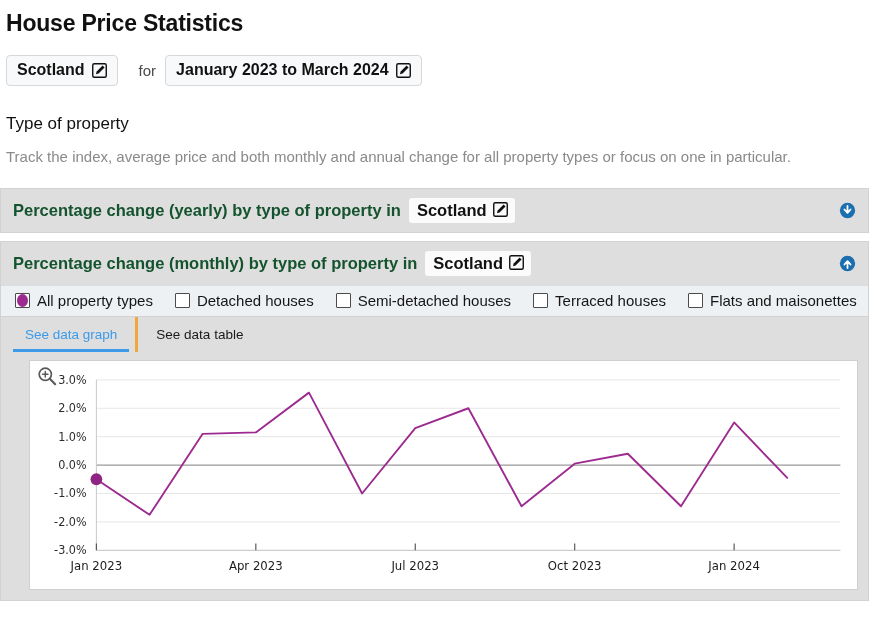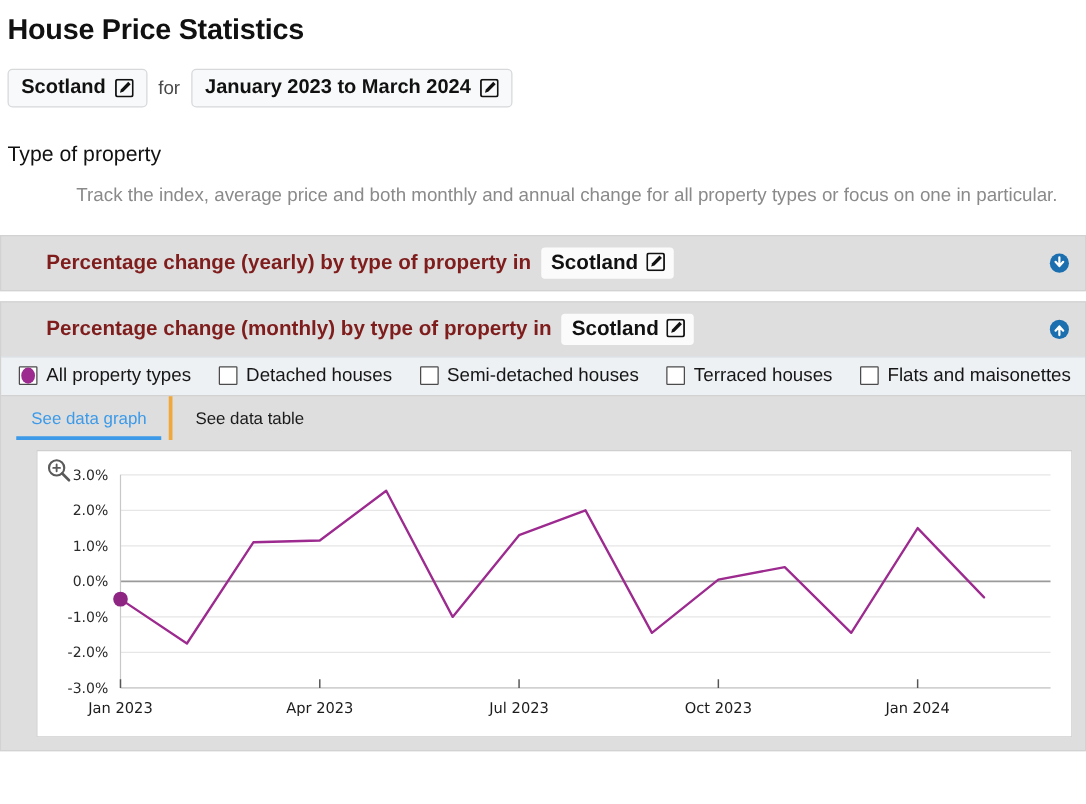--- a/index.html
+++ b/index.html
@@ -40,63 +40,62 @@
     font-size: 16px;
     font-weight: bold;
     color: #111;
     cursor: pointer;
     line-height: 1;
   }
   .for-word {
     font-size: 15px;
     color: #4a4a4a;
     font-weight: normal;
+    margin-left: 12px;
   }
 
   
   .edit-icon { display: inline-block; width: 15px; height: 15px; flex: none; }
   .edit-icon svg { display: block; }
 
   
   .section-head {
     font-size: 17px;
     font-weight: normal;
     color: #111;
     margin: 28px 0 0 6px;
   }
   .section-desc {
     font-size: 15px;
     color: #8a8a8a;
     line-height: 1.45;
     margin: 12px 6px 16px 6px;
     max-width: 840px;
-    text-align: right;
   }
 
   
   .accordion {
     margin-top: 20px;
     background: #dedede;
     border: 1px solid #d2d2d2;
     width: 869px;
   }
   .accordion + .accordion { margin-top: 8px; }
   .acc-header {
     display: flex;
     align-items: center;
     padding: 9px 12px 9px 12px;
     cursor: pointer;
     min-height: 38px;
   }
   .acc-title {
     font-size: 16.5px;
     font-weight: bold;
-    color: #7f1d1d;
+    color: #14532d;
     white-space: nowrap;
-    margin-left: 24px;
   }
   .acc-chip {
     display: inline-flex;
     align-items: center;
     gap: 6px;
     background: #fbfbfb;
     border-radius: 3px;
     padding: 3px 7px 4px 8px;
     font-size: 16.5px;
     font-weight: bold;

